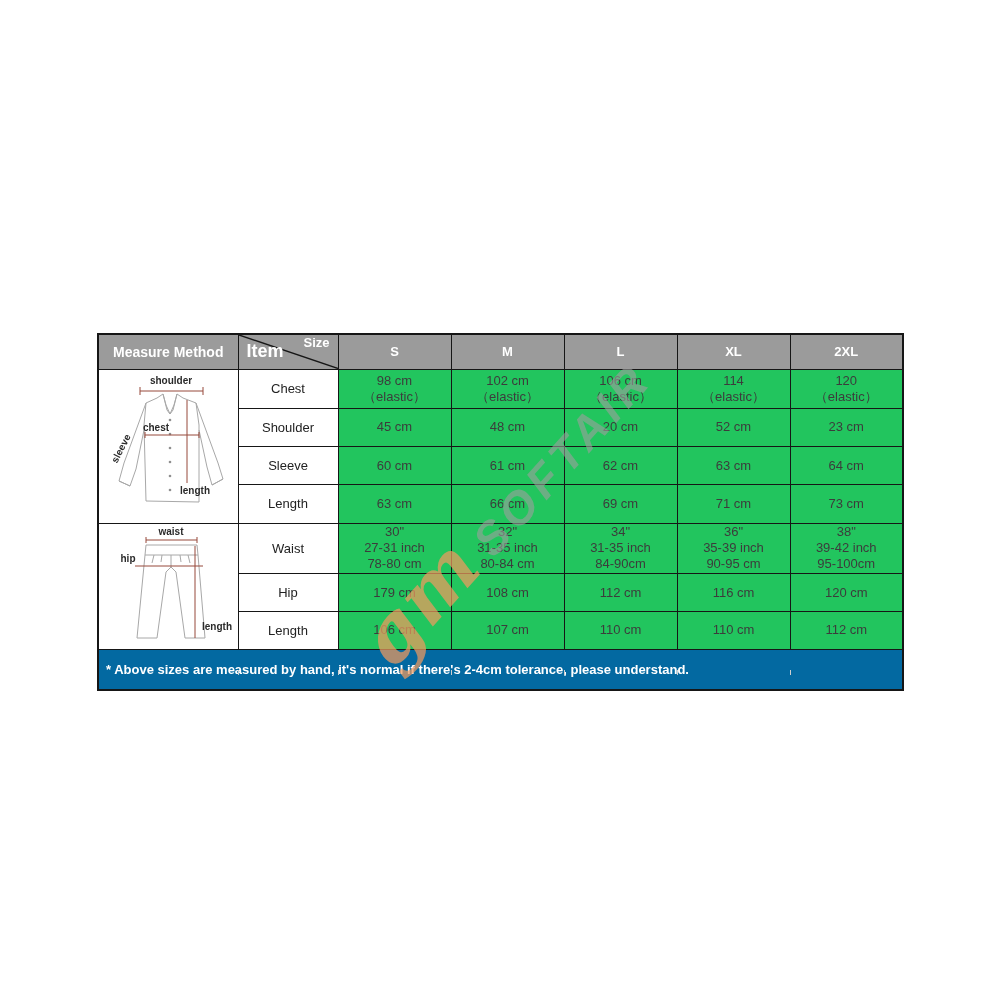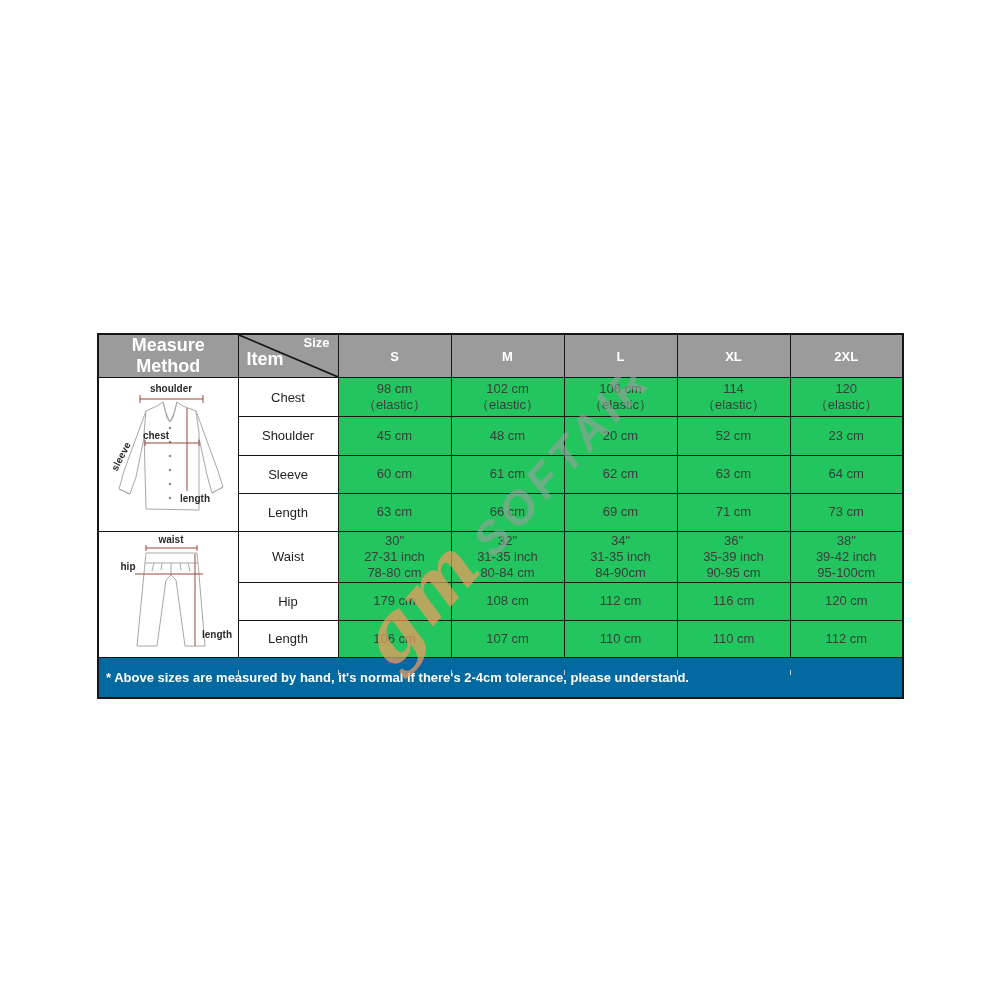--- a/index.html
+++ b/index.html
@@ -16,21 +16,21 @@
   }
   th, td {
     border:1px solid #161616; padding:0;
     text-align:center; vertical-align:middle;
   }
   th {
     background:#9b9b9b; color:#ffffff;
     font-size:13px; font-weight:bold;
   }
   tr.hdr { height:35px; }
-  th.mm { font-size:18px;margin-top:28px; }
+  th.mm { font-size:14px;margin-top:28px; }
   th.diag { position:relative; }
   .dline { position:absolute; left:0; top:0; width:100%; height:100%; display:block; }
   .size-lbl { position:absolute; top:0; right:8px; font-size:13px; }
   .item-lbl { position:absolute; bottom:7px; left:8px; font-size:18px; }
   td.item { font-size:13px; color:#222222; background:#fff; }
   td.val {
     font-size:13px; color:#3c3c3c; background:#22c55e;
     white-space:pre-line; line-height:16px;
   }
   td.figcell { background:#fff; }

